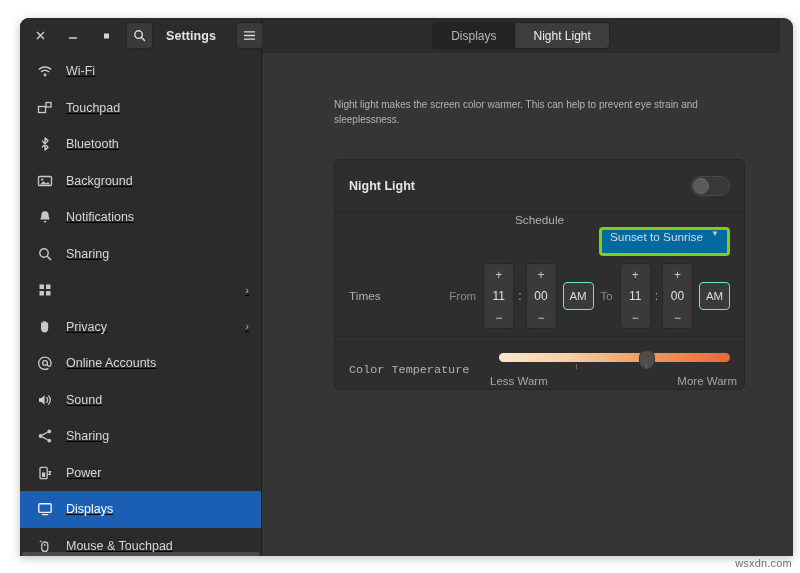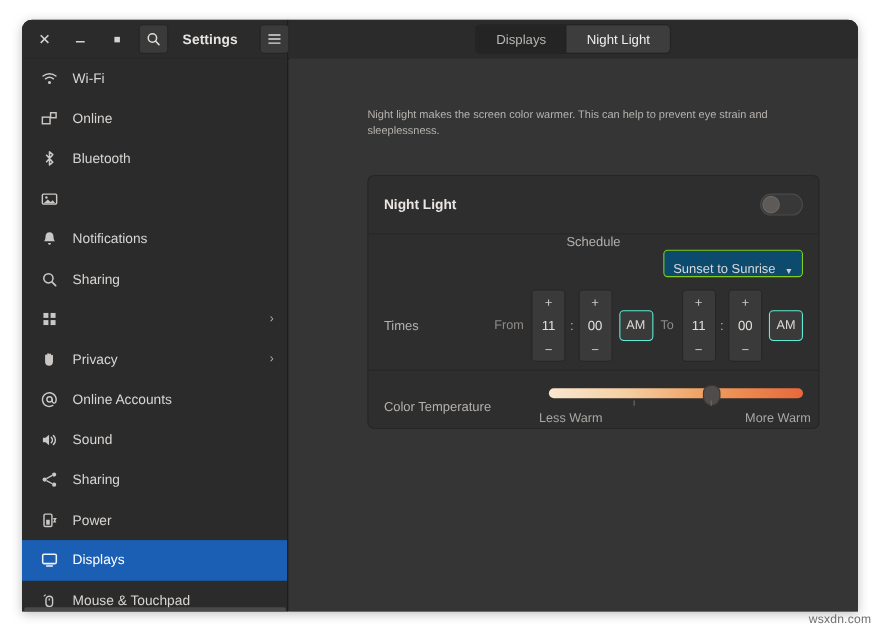--- a/index.html
+++ b/index.html
@@ -23,20 +23,21 @@
   #window {
     position: absolute;
     left: 20px;
     top: 18px;
     width: 760px;
     height: 538px;
     background: #353535;
     border-radius: 9px 9px 0 0;
     overflow: hidden;
     box-shadow: 0 2px 10px rgba(0,0,0,0.25);
+    padding-left: 13px;
   }
 
   
   #headerbar {
     position: absolute;
     left: 0; top: 0;
     width: 760px;
     height: 35px;
     background: #2b2b2b;
     border-bottom: 1px solid #1d1d1d;
@@ -138,20 +139,21 @@
   #sidebar {
     position: absolute;
     left: 0;
     top: 35px;
     width: 242px;
     height: 503px;
     background: #2b2b2b;
     border-right: 1px solid #1d1d1d;
     box-sizing: border-box;
     overflow: hidden;
+    text-decoration: underline;
   }
   .nav-item {
     position: relative;
     height: 36.5px;
     display: flex;
     align-items: center;
     padding-left: 16px;
     padding-right: 12px;
     box-sizing: border-box;
     cursor: pointer;
@@ -260,25 +262,25 @@
     background: #5d5a57;
     border: 1px solid #6a6663;
     box-sizing: border-box;
   }
 
   
   #row-schedule { height: 43px; flex-direction: column; }
   #schedule-select {
     margin-left: auto;
     height: 23px;
-    background: #0c4a6e;
-    border: 1px solid #84cc16;
+    background: #0369a1;
+    border: 3px solid #84cc16;
     border-radius: 4px;
     display: flex;
-    align-items: flex-end;
+    align-items: flex-start;
     padding: 0 8px;
     color: #ddd9d6;
     font-size: 11.8px;
     cursor: pointer;
     white-space: nowrap;
   }
   #schedule-select .caret {
     margin-left: 8px;
     font-size: 8px;
     line-height: 1;
@@ -348,21 +350,21 @@
     margin-left: 6px;
     cursor: pointer;
   }
 
   
   #row-temp {
     height: 52px;
     align-items: flex-start;
     padding-top: 12px;
   }
-  #row-temp .row-label { margin-top: 14px; }
+  #row-temp .row-label { margin-top: 14px; font-family: Liberation Mono, monospace; }
   #temp-wrap {
     margin-left: auto;
     width: 231px;
     position: relative;
   }
   #temp-track {
     position: relative;
     height: 9px;
     border-radius: 5px;
     background: linear-gradient(to right, #fbe6cf 0%, #f5cfa4 30%, #ef9f5f 62%, #e8683a 100%);
@@ -489,40 +491,41 @@
         <span class="nav-label">Wi-Fi</span>
       </div>
 
       <div class="nav-item">
         <span class="nav-icon">
           <svg width="16" height="16" viewBox="0 0 16 16">
             <rect x="1.5" y="6.5" width="7" height="6" stroke="#d8d5d2" stroke-width="1.3" fill="none"></rect>
             <rect x="9" y="2.5" width="5" height="4.5" stroke="#d8d5d2" stroke-width="1.3" fill="none"></rect>
           </svg>
         </span>
-        <span class="nav-label">Online</span>
+        <span class="nav-label">Touchpad</span>
       </div>
 
       <div class="nav-item">
         <span class="nav-icon">
           <svg width="16" height="16" viewBox="0 0 16 16">
             <path d="M5 4.6 L11 11.4 L8 14 L8 2 L11 4.6 L5 11.4" stroke="#d8d5d2" stroke-width="1.4" fill="none" stroke-linejoin="round"></path>
           </svg>
         </span>
         <span class="nav-label">Bluetooth</span>
       </div>
 
       <div class="nav-item">
         <span class="nav-icon">
           <svg width="16" height="16" viewBox="0 0 16 16">
             <rect x="1.5" y="3.5" width="13" height="9" stroke="#d8d5d2" stroke-width="1.3" fill="none" rx="1"></rect>
             <circle cx="5.2" cy="6.6" r="1.1" fill="#d8d5d2"></circle>
             <path d="M3 11.5 L6.5 8.3 L9 10.6 L11 9 L13 11.5 Z" fill="#d8d5d2"></path>
           </svg>
         </span>
+        <span class="nav-label">Background</span>
       </div>
 
       <div class="nav-item">
         <span class="nav-icon">
           <svg width="16" height="16" viewBox="0 0 16 16">
             <path d="M8 2.2 C5.6 2.2 4.4 3.8 4.4 6 C4.4 9 3 10.4 3 10.4 L13 10.4 C13 10.4 11.6 9 11.6 6 C11.6 3.8 10.4 2.2 8 2.2 Z" fill="#d8d5d2"></path>
             <path d="M6.7 12 C6.7 12.9 7.3 13.6 8 13.6 C8.7 13.6 9.3 12.9 9.3 12" fill="#d8d5d2"></path>
           </svg>
         </span>
         <span class="nav-label">Notifications</span>

